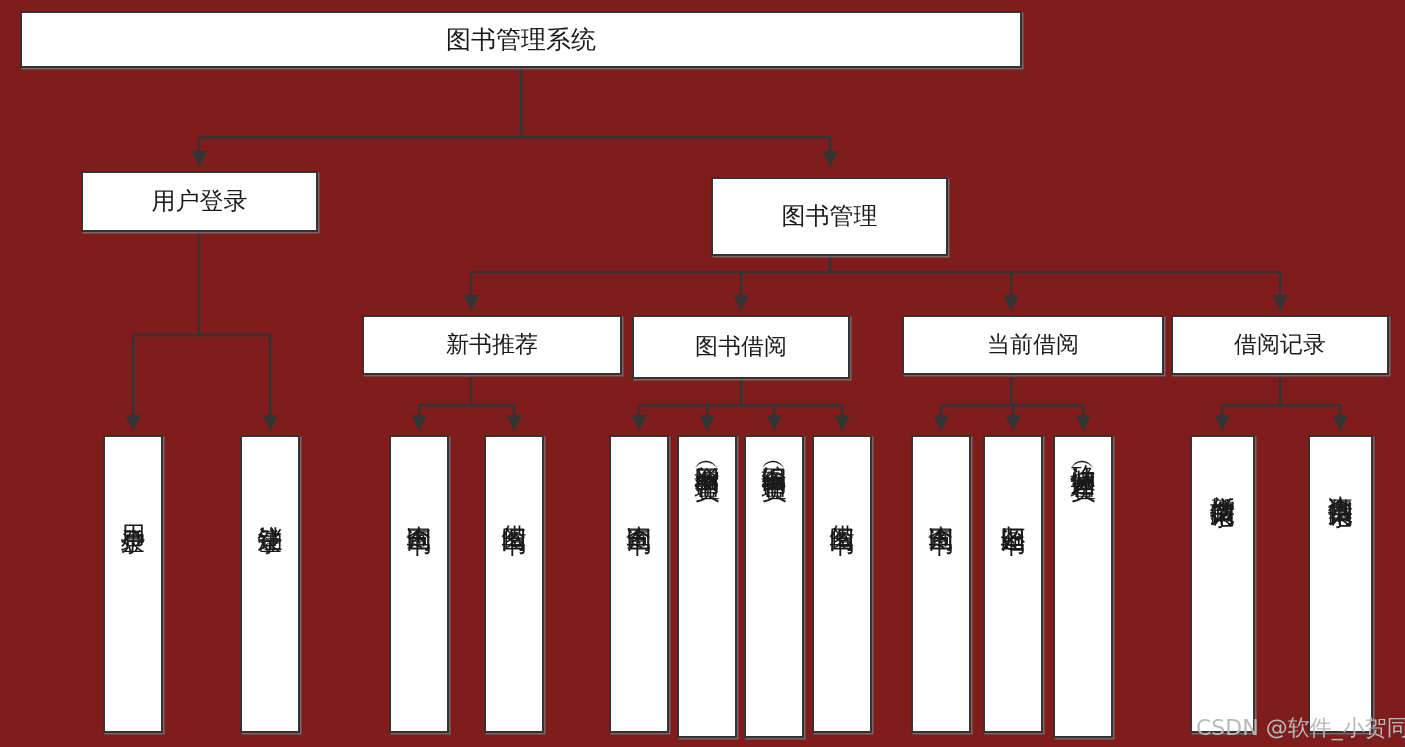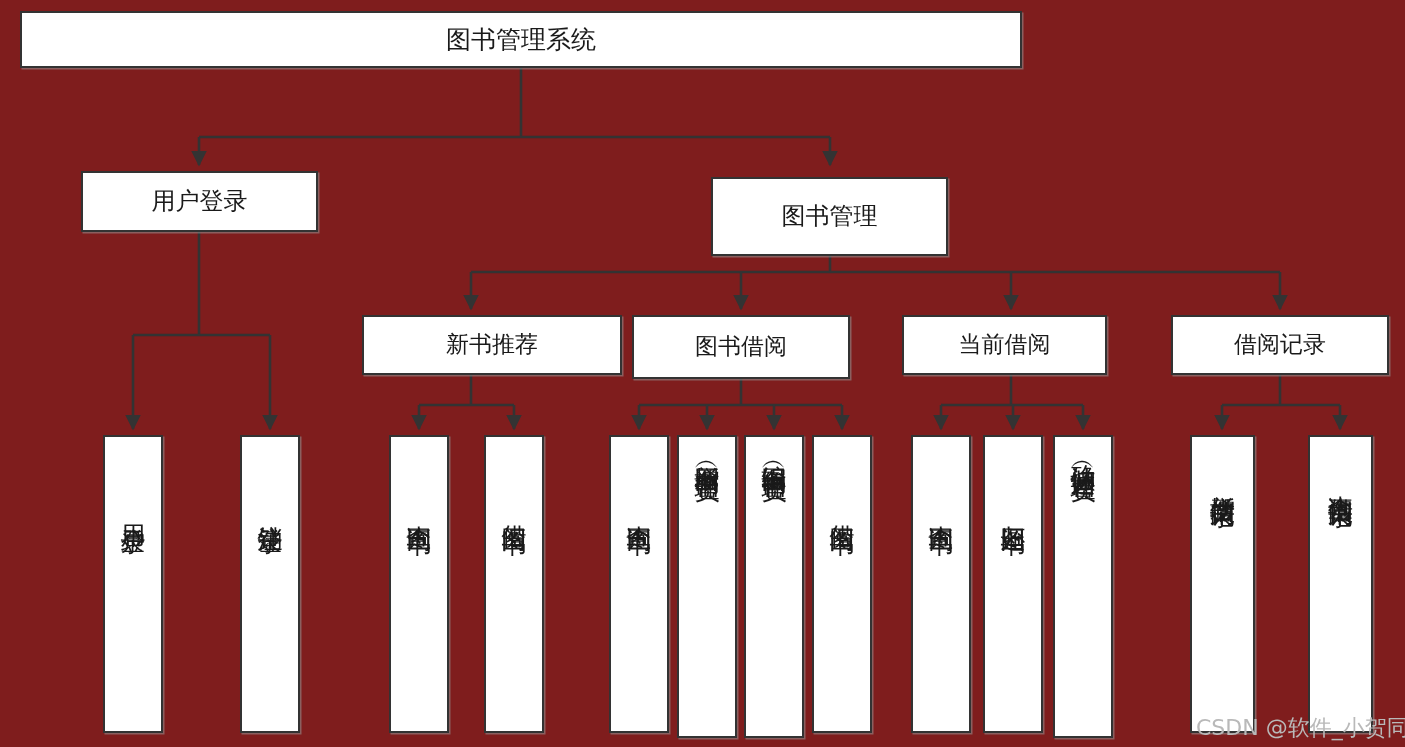--- a/index.html
+++ b/index.html
@@ -133,21 +133,21 @@
   <div class="node lvl2" style="left:711px; top:171px; width:237px; height:79px;margin-top:6px;">
     <span class="label">图书管理</span>
   </div>
 
   <div class="node lvl3" style="left:362px; top:315px; width:260px; height:60px;">
     <span class="label">新书推荐</span>
   </div>
   <div class="node lvl3" style="left:632px; top:315px; width:218px; height:64px;">
     <span class="label">图书借阅</span>
   </div>
-  <div class="node lvl3" style="left:902px; top:315px; width:205px; height:60px;">
+  <div class="node lvl3" style="left:902px; top:315px; width:262px; height:60px;">
     <span class="label">当前借阅</span>
   </div>
   <div class="node lvl3" style="left:1171px; top:315px; width:218px; height:60px;">
     <span class="label">借阅记录</span>
   </div>
 
   <div class="node leaf" style="left:103px; top:435px; width:60px; height:298px; padding-top:68px;">
     <span class="label">用户登录</span>
   </div>
   <div class="node leaf" style="left:240px; top:435px; width:60px; height:298px; padding-top:68px;">

